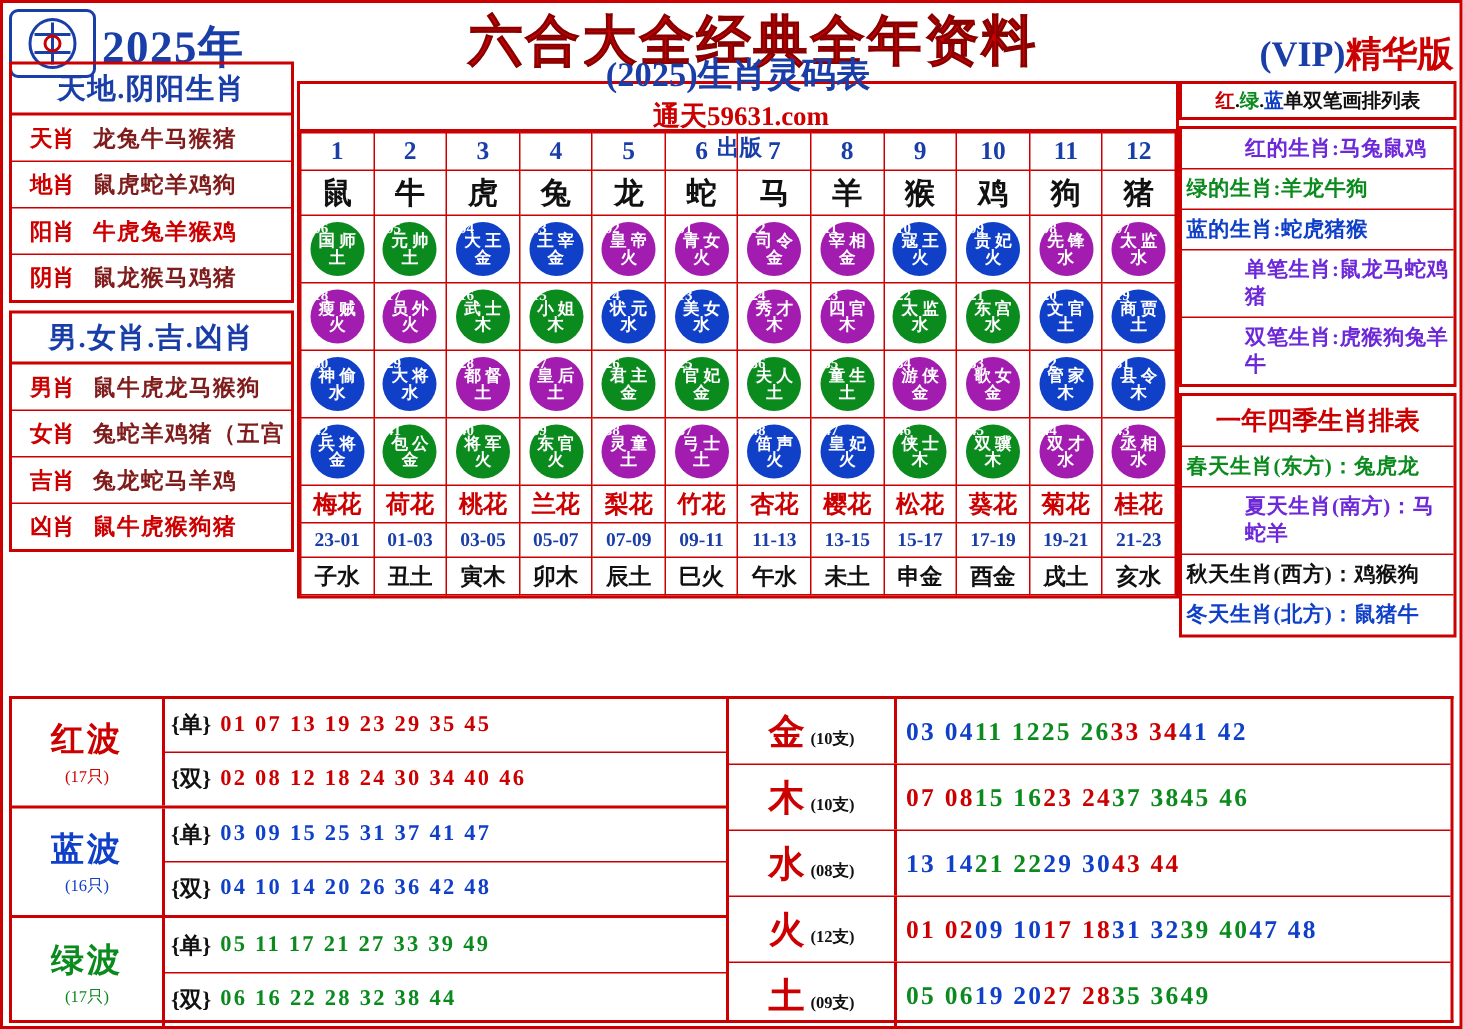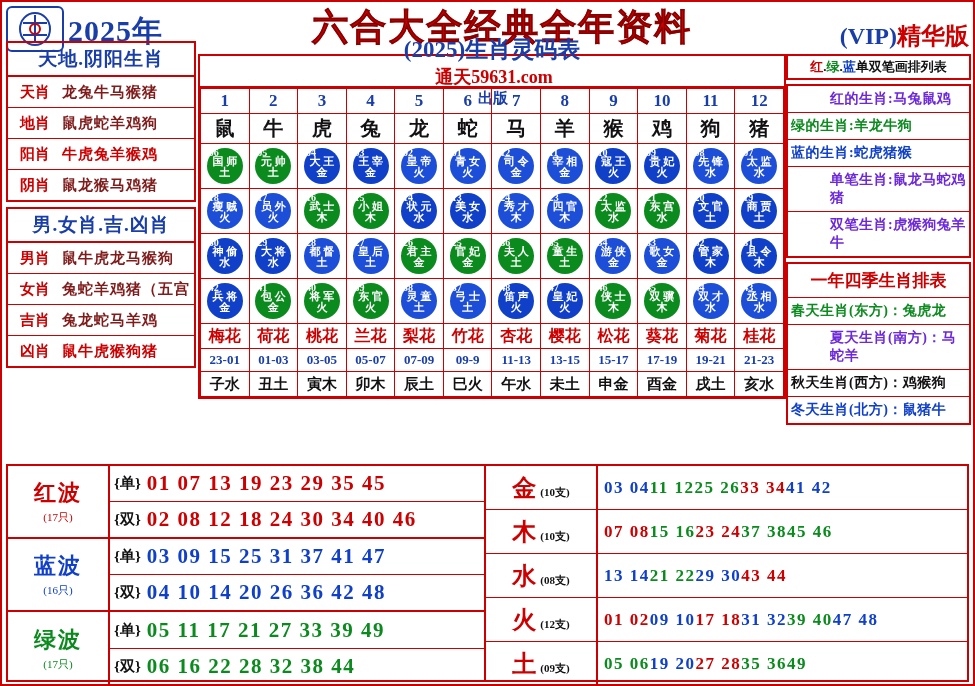--- a/index.html
+++ b/index.html
@@ -43,21 +43,21 @@
   .zodrow td{color:#111;font-weight:bold;font-size:20px;height:26px;}
   .flowerrow td{color:#c00;font-weight:bold;font-size:16px;height:22px;}
   .agerow td{color:#1a3ea8;font-weight:bold;font-size:13px;height:20px;}
   .elemrow td{color:#111;font-weight:bold;font-size:15px;height:22px;}
 
   .ballsrow td{padding:1px 0;height:42px;}
   .ball{width:36px;height:36px;border-radius:50%;margin:0 auto;position:relative;color:#fff;display:block;}
   .ball .n{position:absolute;top:0px;left:2px;font-size:10px;font-weight:bold;line-height:10px;}
   .ball .txt{position:absolute;top:8px;left:0;width:100%;text-align:center;font-size:11px;font-weight:bold;line-height:11px;letter-spacing:0;}
   .ball .txt2{position:absolute;top:19px;left:0;width:100%;text-align:center;font-size:11px;font-weight:bold;line-height:11px;}
-  .b-red{background:#1d4ed8;}
+  .b-red{background:#a21caf;}
   .b-blue{background:#1040c8;}
   .b-green{background:#0b8a1e;}
 
   
   .rightcol{position:absolute;left:784px;top:52px;width:185px;}
   .rhead{border:2px solid #c00;text-align:center;font-weight:bold;font-size:13px;padding:3px 1px;line-height:16px;margin-bottom:4px;}
   .rhead .r1{color:#c00;}
   .rhead .r2{color:#0b8a1e;}
   .rhead .r3{color:#1040c8;}
   .rhead .r4{color:#111;}
@@ -76,21 +76,21 @@
   .br{width:483px;border:2px solid #c00;border-left:none;box-sizing:border-box;}
   .waverow{display:flex;border-bottom:2px solid #c00;height:71px;}
   .waverow:last-child{border-bottom:none;height:72px;}
   .wavename{width:100px;border-right:2px solid #c00;display:flex;flex-direction:column;align-items:center;justify-content:center;}
   .wavename .wn{font-size:22px;font-weight:bold;letter-spacing:2px;}
   .wavename .wc{font-size:11px;font-weight:normal;margin-top:2px;}
   .wavenums{flex:1;display:flex;flex-direction:column;justify-content:center;}
   .wavesub{display:flex;align-items:center;height:35px;padding-left:4px;}
   .wavesub:first-child{border-bottom:1px solid #c00;}
   .tag{font-size:15px;font-weight:bold;color:#111;margin-right:6px;}
-  .nums{font-size:21px;font-weight:bold;letter-spacing:1.5px;font-family:Liberation Serif, serif;}
+  .nums{font-size:15px;font-weight:bold;letter-spacing:1.5px;font-family:Liberation Serif, serif;}
 
   .elemrow2{display:flex;border-bottom:1px solid #c00;height:43px;align-items:center;}
   .elemrow2:last-child{border-bottom:none;}
   .elemname{width:110px;display:flex;align-items:baseline;justify-content:center;}
   .elemname .en{font-size:24px;font-weight:bold;color:#c00;letter-spacing:2px;}
   .elemname .ec{font-size:11px;font-weight:bold;color:#111;margin-left:2px;}
   .elemnums{flex:1;font-size:17px;font-weight:bold;letter-spacing:1.5px;border-left:2px solid #c00;padding-left:6px;height:100%;display:flex;align-items:center;}
   .n-red{color:#c00;}
   .n-blue{color:#1040c8;}
   .n-green{color:#0b8a1e;}
@@ -557,21 +557,21 @@
         <td>葵花</td>
         <td>菊花</td>
         <td>桂花</td>
       </tr>
       <tr class="agerow">
         <td>23-01</td>
         <td>01-03</td>
         <td>03-05</td>
         <td>05-07</td>
         <td>07-09</td>
-        <td>09-9</td>
+        <td>09-11</td>
         <td>11-13</td>
         <td>13-15</td>
         <td>15-17</td>
         <td>17-19</td>
         <td>19-21</td>
         <td>21-23</td>
       </tr>
       <tr class="elemrow">
         <td>子水</td>
         <td>丑土</td>

